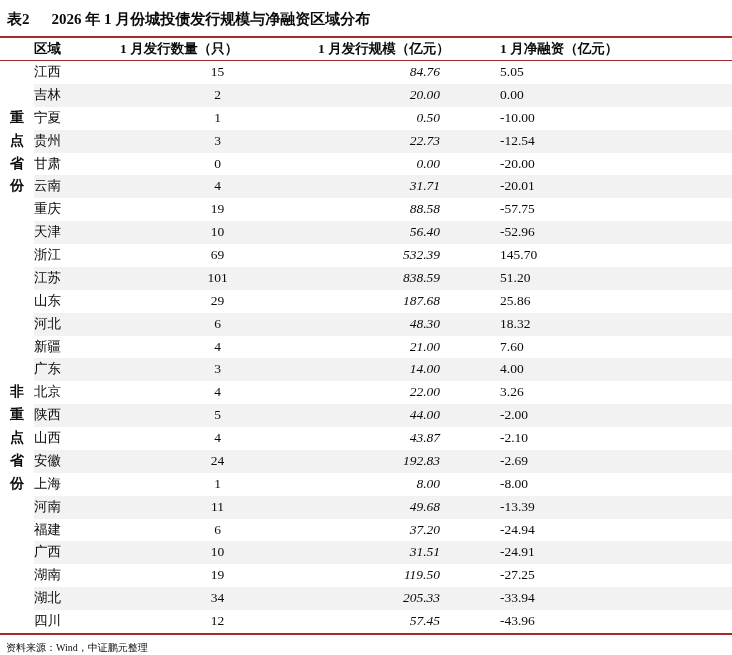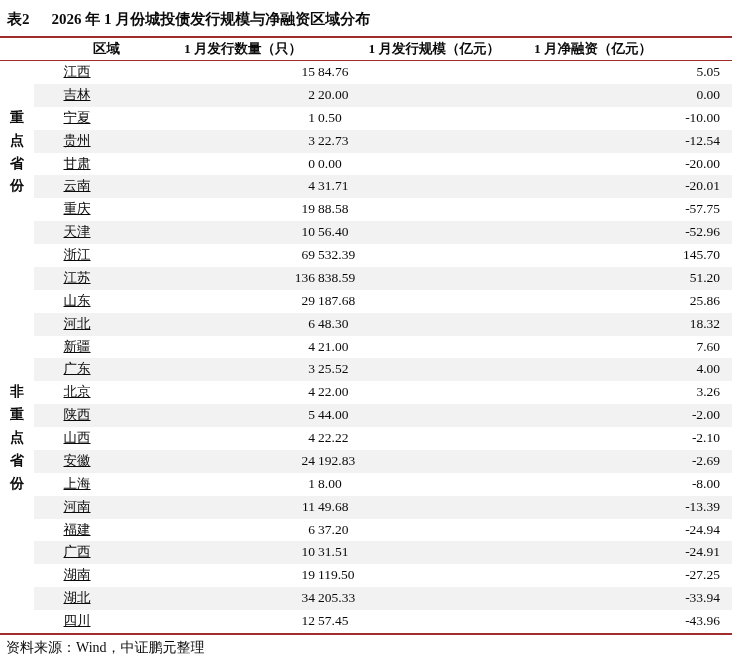--- a/index.html
+++ b/index.html
@@ -20,41 +20,41 @@
   }
   .doc-title .title-text{margin-left:22px;text-align:right;}
   table.region-table{
     width:732px;table-layout:fixed;border-collapse:collapse;
     border-top:2px solid var(--rule-red);
     border-bottom:2px solid var(--rule-red);
   }
   thead th{
     height:22px;padding:0;
     border-bottom:1px solid var(--rule-red);
-    font-size:13.5px;font-weight:bold;text-align:right;
+    font-size:13.5px;font-weight:bold;text-align:left;
     white-space:nowrap;
   }
   th.h-count{padding-right:16px;}
   th.h-net{padding-right:80px;}
   tbody td{
     height:22.88px;padding:0;font-size:13.5px;line-height:22.88px;
     white-space:nowrap;overflow:hidden;
   }
   tr.striped td{background:var(--stripe);}
   td.group-cell{
     background:#ffffff;vertical-align:middle;text-align:center;
     font-weight:bold;font-size:14px;
   }
   .group-label div{height:22.88px;line-height:22.88px;}
-  td.c-region{text-align:center;text-decoration:underline;}
-  td.c-count{text-align:right;padding-right:3px;font-family:Liberation Serif, serif;}
-  td.c-scale{text-align:left;padding-right:60px;}
-  td.c-net{text-align:right;padding-right:12px;}
+  td.c-region{}
+  td.c-count{text-align:center;padding-right:3px;font-family:Liberation Serif, serif;}
+  td.c-scale{text-align:right;padding-right:60px;font-style:italic;}
+  td.c-net{padding-right:12px;}
   .source-line{
-    padding:4px 12px 0 6px;font-size:14px;line-height:17px;
+    padding:4px 12px 0 6px;font-size:10px;line-height:17px;
   }
 </style>
 </head>
 <body>
 
 <div class="doc-title">
   <span>表2</span><span class="title-text">2026 年 1 月份城投债发行规模与净融资区域分布</span>
 </div>
 
 <table class="region-table">
@@ -141,21 +141,21 @@
             <div>份</div>
           </div>
         </td>
         <td class="c-region">浙江</td>
         <td class="c-count">69</td>
         <td class="c-scale">532.39</td>
         <td class="c-net">145.70</td>
       </tr>
       <tr class="striped">
         <td class="c-region">江苏</td>
-        <td class="c-count">136</td>
+        <td class="c-count">101</td>
         <td class="c-scale">838.59</td>
         <td class="c-net">51.20</td>
       </tr>
       <tr>
         <td class="c-region">山东</td>
         <td class="c-count">29</td>
         <td class="c-scale">187.68</td>
         <td class="c-net">25.86</td>
       </tr>
       <tr class="striped">
@@ -166,39 +166,39 @@
       </tr>
       <tr>
         <td class="c-region">新疆</td>
         <td class="c-count">4</td>
         <td class="c-scale">21.00</td>
         <td class="c-net">7.60</td>
       </tr>
       <tr class="striped">
         <td class="c-region">广东</td>
         <td class="c-count">3</td>
-        <td class="c-scale">25.52</td>
+        <td class="c-scale">14.00</td>
         <td class="c-net">4.00</td>
       </tr>
       <tr>
         <td class="c-region">北京</td>
         <td class="c-count">4</td>
         <td class="c-scale">22.00</td>
         <td class="c-net">3.26</td>
       </tr>
       <tr class="striped">
         <td class="c-region">陕西</td>
         <td class="c-count">5</td>
         <td class="c-scale">44.00</td>
         <td class="c-net">-2.00</td>
       </tr>
       <tr>
         <td class="c-region">山西</td>
         <td class="c-count">4</td>
-        <td class="c-scale">22.22</td>
+        <td class="c-scale">43.87</td>
         <td class="c-net">-2.10</td>
       </tr>
       <tr class="striped">
         <td class="c-region">安徽</td>
         <td class="c-count">24</td>
         <td class="c-scale">192.83</td>
         <td class="c-net">-2.69</td>
       </tr>
       <tr>
         <td class="c-region">上海</td>

